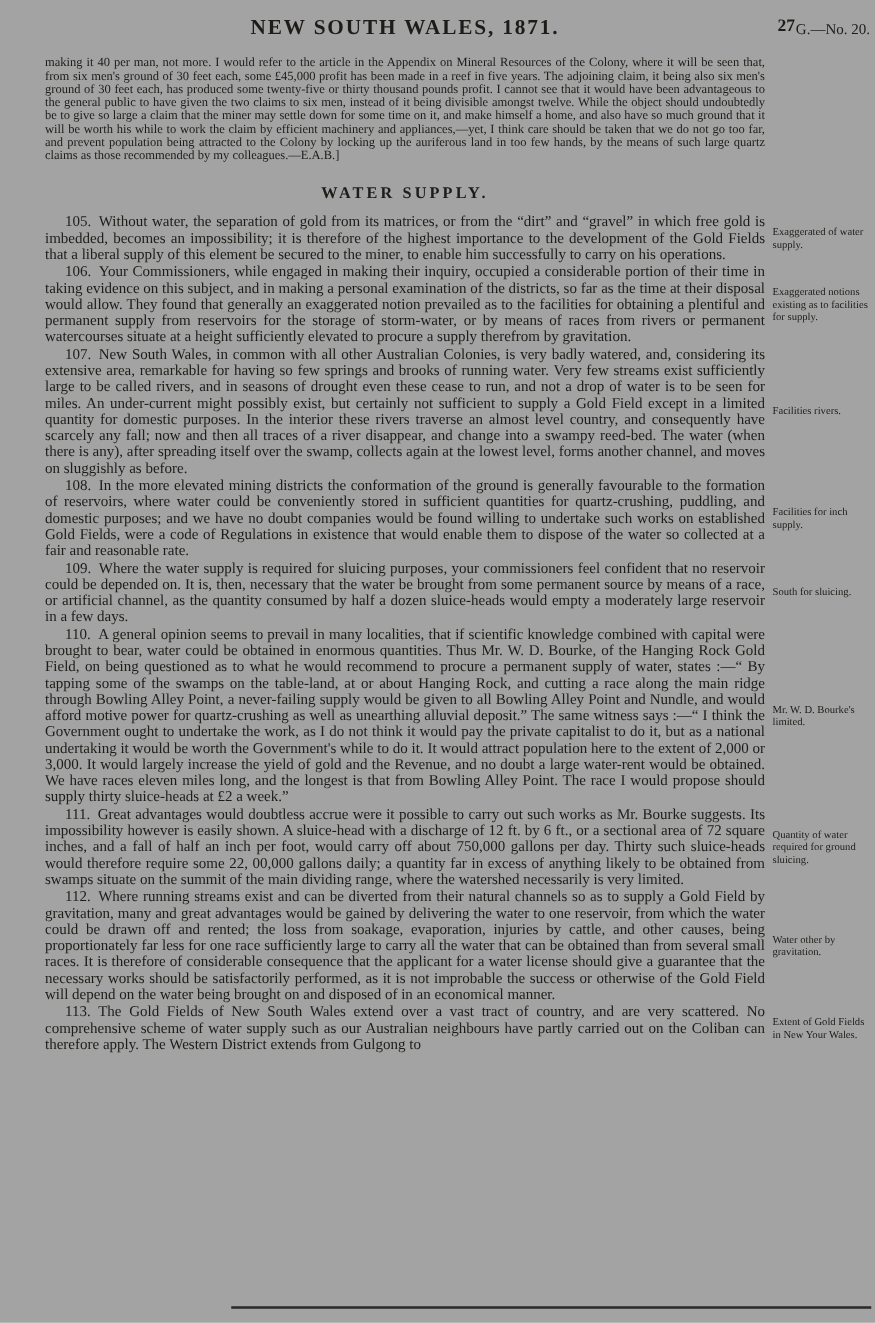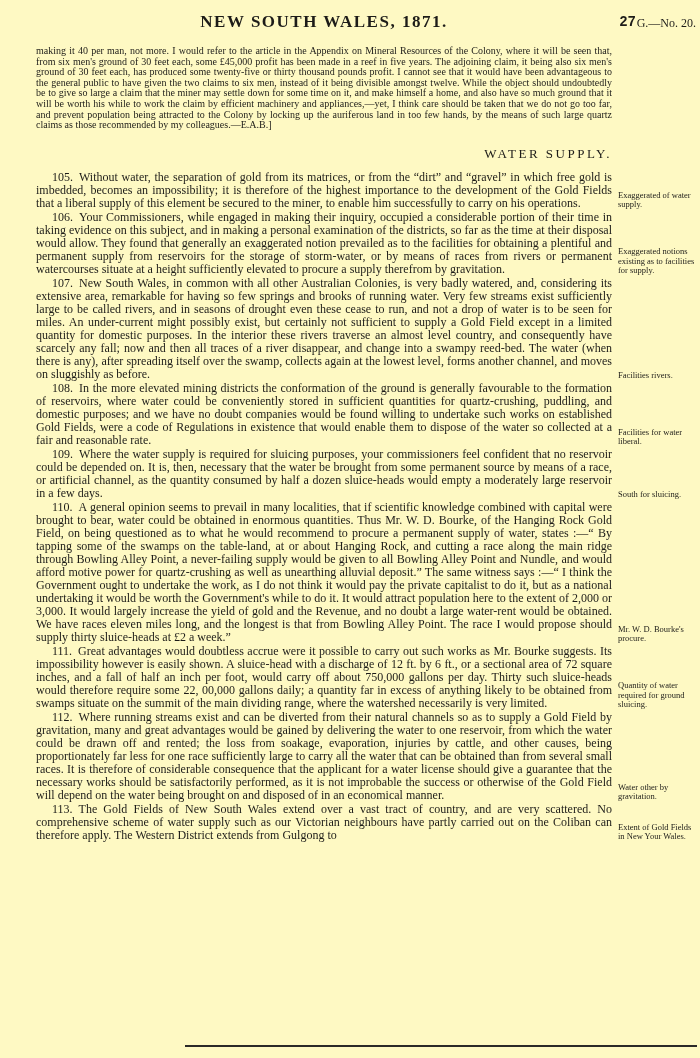--- a/index.html
+++ b/index.html
@@ -8,50 +8,50 @@
     width: 700px; height: 1058px;
     background: #fbfaf6;
     font-family: "Liberation Serif", serif;
     color: #1d1c18;
   }
   .page {
     position: relative;
     width: 700px; height: 1058px;
     padding: 12px 0 0 36px;
     overflow: hidden;
-    background: #fef9c3;
+    background: #a3a3a3;
   }
   .page-header { position: relative; width: 662px; height: 28px; }
   .header-title {
     position: absolute; left: 0; width: 576px;
     text-align: center;
     font-size: 17px; font-weight: 700; letter-spacing: 1.5px;
     white-space: nowrap;
   }
   .header-pageno {
     position: absolute; right: 62px; top: 2px;
-    font-size: 14px; font-weight: 700; font-family: Liberation Mono, monospace;
+    font-size: 14px; font-weight: 700;
   }
   .header-docno {
     position: absolute; right: 2px; top: 4px;
     font-size: 12px;
   }
   .intro {
     width: 576px;
     margin: 6px 0 15px 0;
     text-align: justify;
     font-size: 10px; line-height: 10.6px;
   }
   .section-heading {
     width: 576px;
     margin: 14px 0 9px 0;
-    text-align: right;
-    font-size: 13px; font-weight: 400; letter-spacing: 2.5px;
+    text-align: center;
+    font-size: 13px; font-weight: 700; letter-spacing: 2.5px;
   }
-  .row { display: flex; align-items: flex-end; margin: 0 0 1px 0; }
+  .row { display: flex; align-items: center; margin: 0 0 1px 0; }
   .para {
     width: 576px; margin: 0;
     text-align: justify;
     font-size: 12px; line-height: 13px;
     text-indent: 16px;
   }
   .pnum { margin-right: 6px; }
   .note {
     width: 82px; margin-left: 6px; padding-top: 1px;
     font-size: 8.5px; line-height: 9.6px;
@@ -88,43 +88,43 @@
     <div class="note">Exaggerated notions existing as to facilities for supply.</div>
   </div>
 
   <div class="row">
     <p class="para"><span class="pnum">107.</span><span class="ptxt">New South Wales, in common with all other Australian Colonies, is very badly watered, and, considering its extensive area, remarkable for having so few springs and brooks of running water. Very few streams exist sufficiently large to be called rivers, and in seasons of drought even these cease to run, and not a drop of water is to be seen for miles.  An under-current might possibly exist, but certainly not sufficient to supply a Gold Field except in a limited quantity for domestic purposes. In the interior these rivers traverse an almost level country, and consequently have scarcely any fall; now and then all traces of a river disappear, and change into a swampy reed-bed.  The water (when there is any), after spreading itself over the swamp, collects again at the lowest level, forms another channel, and moves on sluggishly as before.</span></p>
     <div class="note">Facilities rivers.</div>
   </div>
 
   <div class="row">
     <p class="para"><span class="pnum">108.</span><span class="ptxt">In the more elevated mining districts the conformation of the ground is generally favourable to the formation of reservoirs, where water could be conveniently stored in sufficient quantities for quartz-crushing, puddling, and domestic purposes; and we have no doubt companies would be found willing to undertake such works on established Gold Fields, were a code of Regulations in existence that would enable them to dispose of the water so collected at a fair and reasonable rate.</span></p>
-    <div class="note">Facilities for water liberal.</div>
+    <div class="note">Facilities for inch supply.</div>
   </div>
 
   <div class="row">
     <p class="para"><span class="pnum">109.</span><span class="ptxt">Where the water supply is required for sluicing purposes, your commissioners feel confident that no reservoir could be depended on.  It is, then, necessary that the water be brought from some permanent source by means of a race, or artificial channel, as the quantity consumed by half a dozen sluice-heads would empty a moderately large reservoir in a few days.</span></p>
     <div class="note">South for sluicing.</div>
   </div>
 
   <div class="row">
     <p class="para"><span class="pnum">110.</span><span class="ptxt">A general opinion seems to prevail in many localities, that if scientific knowledge combined with capital were brought to bear, water could be obtained in enormous quantities.  Thus Mr. W. D. Bourke, of the Hanging Rock Gold Field, on being questioned as to what he would recommend to procure a permanent supply of water, states :—“ By tapping some of the swamps on the table-land, at or about Hanging Rock, and cutting a race along the main ridge through Bowling Alley Point, a never-failing supply would be given to all Bowling Alley Point and Nundle, and would afford motive power for quartz-crushing as well as unearthing alluvial deposit.”  The same witness says :—“ I think the Government ought to undertake the work, as I do not think it would pay the private capitalist to do it, but as a national undertaking it would be worth the Government's while to do it.  It would attract population here to the extent of 2,000 or 3,000.  It would largely increase the yield of gold and the Revenue, and no doubt a large water-rent would be obtained.  We have races eleven miles long, and the longest is that from Bowling Alley Point.  The race I would propose should supply thirty sluice-heads at £2 a week.”</span></p>
-    <div class="note">Mr. W. D. Bourke's procure.</div>
+    <div class="note">Mr. W. D. Bourke's limited.</div>
   </div>
 
   <div class="row">
     <p class="para"><span class="pnum">111.</span><span class="ptxt">Great advantages would doubtless accrue were it possible to carry out such works as Mr. Bourke suggests.  Its impossibility however is easily shown.  A sluice-head with a discharge of 12 ft. by 6 ft., or a sectional area of 72 square inches, and a fall of half an inch per foot, would carry off about 750,000 gallons per day.  Thirty such sluice-heads would therefore require some 22, 00,000 gallons daily; a quantity far in excess of anything likely to be obtained from swamps situate on the summit of the main dividing range, where the watershed necessarily is very limited.</span></p>
     <div class="note">Quantity of water required for ground sluicing.</div>
   </div>
 
   <div class="row">
     <p class="para"><span class="pnum">112.</span><span class="ptxt">Where running streams exist and can be diverted from their natural channels so as to supply a Gold Field by gravitation, many and great advantages would be gained by delivering the water to one reservoir, from which the water could be drawn off and rented; the loss from soakage, evaporation, injuries by cattle, and other causes, being proportionately far less for one race sufficiently large to carry all the water that can be obtained than from several small races.  It is therefore of considerable consequence that the applicant for a water license should give a guarantee that the necessary works should be satisfactorily performed, as it is not improbable the success or otherwise of the Gold Field will depend on the water being brought on and disposed of in an economical manner.</span></p>
     <div class="note">Water other by gravitation.</div>
   </div>
 
   <div class="row">
-    <p class="para"><span class="pnum">113.</span><span class="ptxt">The Gold Fields of New South Wales extend over a vast tract of country, and are very scattered.  No comprehensive scheme of water supply such as our Victorian neighbours have partly carried out on the Coliban can therefore apply.  The Western District extends from Gulgong to</span></p>
+    <p class="para"><span class="pnum">113.</span><span class="ptxt">The Gold Fields of New South Wales extend over a vast tract of country, and are very scattered.  No comprehensive scheme of water supply such as our Australian neighbours have partly carried out on the Coliban can therefore apply.  The Western District extends from Gulgong to</span></p>
     <div class="note">Extent of Gold Fields in New Your Wales.</div>
   </div>
 
   <div class="bottom-rule"></div>
 
 </div>
 
 </body></html>

